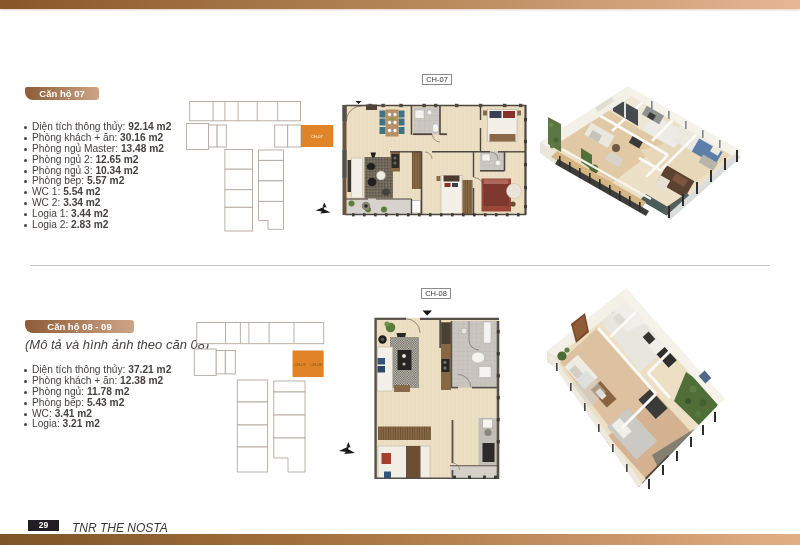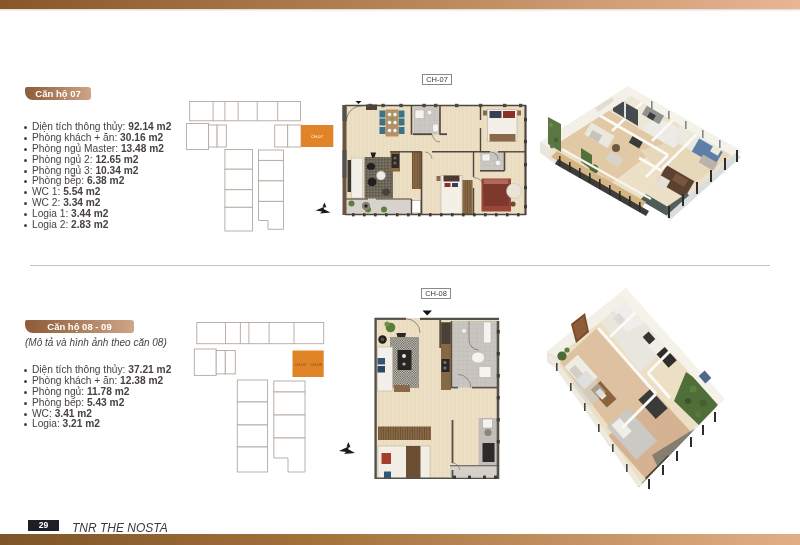--- a/index.html
+++ b/index.html
@@ -9,28 +9,28 @@
   background:linear-gradient(90deg,#8d5b37,#cda587);border-radius:2px 3px 3px 8px;}
 .speclist{font-size:10.2px;color:#474240;}
 .speclist div{height:10.9px;line-height:10.9px;white-space:nowrap;}
 .speclist b{font-weight:bold;margin-top:20px;}
 .bullet{display:inline-block;width:3px;height:3px;border-radius:50%;background:#474240;vertical-align:1px;margin-right:5px;}
 .planlabel{border:1px solid #8a8a8a;background:#fff;font-size:7.5px;color:#3a3a3a;text-align:center;}
 </style></head>
 <body>
 <div class="abs" style="left:0;top:0;width:800px;height:9px;background:linear-gradient(90deg,#875728,#b98a5c 55%,#e7b695);box-shadow:0 1px 2px rgba(150,100,60,0.3)"></div>
 
-<div class="abs badge" style="left:25px;top:87px;width:66px;">Căn hộ 07</div>
+<div class="abs badge" style="left:25px;top:87px;width:74px;">Căn hộ 07</div>
 <div class="abs speclist" style="left:24px;top:122px;">
 <div><span class="bullet"></span>Diện tích thông thủy: <b>92.14 m2</b></div>
 <div><span class="bullet"></span>Phòng khách + ăn: <b>30.16 m2</b></div>
 <div><span class="bullet"></span>Phòng ngủ Master: <b>13.48 m2</b></div>
 <div><span class="bullet"></span>Phòng ngủ 2: <b>12.65 m2</b></div>
 <div><span class="bullet"></span>Phòng ngủ 3: <b>10.34 m2</b></div>
-<div><span class="bullet"></span>Phòng bếp: <b>6.38 m2</b></div>
+<div><span class="bullet"></span>Phòng bếp: <b>5.57 m2</b></div>
 <div><span class="bullet"></span>WC 1: <b>5.54 m2</b></div>
 <div><span class="bullet"></span>WC 2: <b>3.34 m2</b></div>
 <div><span class="bullet"></span>Logia 1: <b>3.44 m2</b></div>
 <div><span class="bullet"></span>Logia 2: <b>2.83 m2</b></div>
 </div>
 <div class="abs planlabel" style="left:422px;top:74px;width:28px;height:9px;line-height:9.5px;">CH-07</div>
 
 <svg class="abs" style="left:180px;top:95px;" width="160" height="142" viewBox="180 95 160 142">
 <g fill="#fff" stroke="#b3a89f" stroke-width="0.9">
 <rect x="189.7" y="101.5" width="110.8" height="19.3"></rect>
@@ -313,21 +313,21 @@
 <rect x="696" y="182" width="2" height="12"></rect>
       <rect x="710" y="170" width="2" height="12"></rect>
 <rect x="724" y="158" width="2" height="12"></rect>
       <rect x="736" y="150" width="2" height="12"></rect>
 </g>
 </svg>
 
 <div class="abs" style="left:30px;top:265px;width:740px;height:1px;background:#c4c4c4;"></div>
 
 <div class="abs badge" style="left:25px;top:320px;width:109px;">Căn hộ 08 - 09</div>
-<div class="abs" style="left:25px;top:337px;font-size:10px;font-style:italic;color:#474240;text-align:center;">(Mô tả và hình ảnh theo căn 08)</div>
+<div class="abs" style="left:25px;top:337px;font-size:13px;font-style:italic;color:#474240;text-align:center;">(Mô tả và hình ảnh theo căn 08)</div>
 <div class="abs speclist" style="left:24px;top:365px;">
 <div><span class="bullet"></span>Diện tích thông thủy: <b>37.21 m2</b></div>
 <div><span class="bullet"></span>Phòng khách + ăn: <b>12.38 m2</b></div>
 <div><span class="bullet"></span>Phòng ngủ: <b>11.78 m2</b></div>
 <div><span class="bullet"></span>Phòng bếp: <b>5.43 m2</b></div>
 <div><span class="bullet"></span>WC: <b>3.41 m2</b></div>
 <div><span class="bullet"></span>Logia: <b>3.21 m2</b></div>
 </div>
 <div class="abs planlabel" style="left:421px;top:288px;width:28px;height:9px;line-height:9.5px;">CH-08</div>
 

